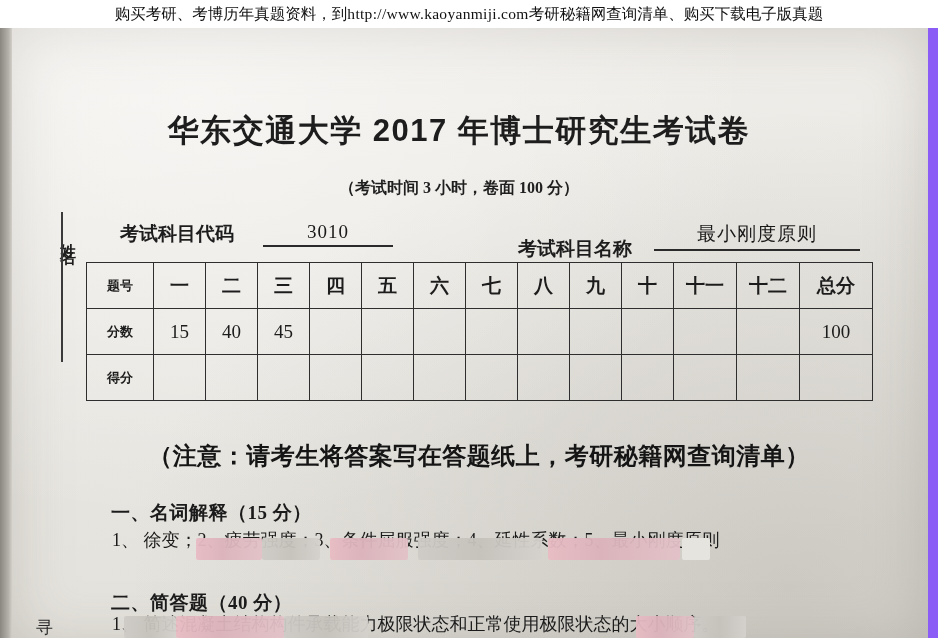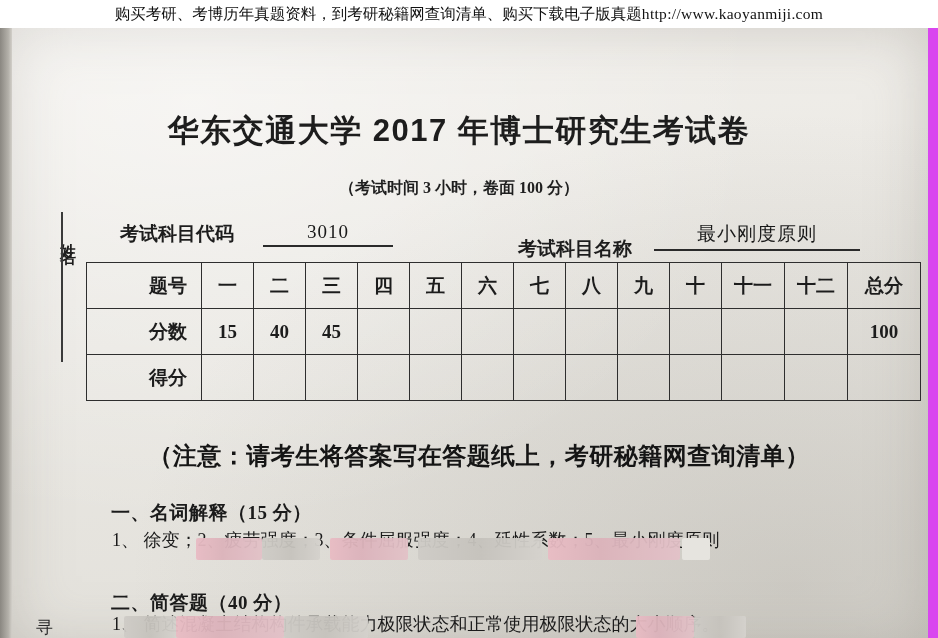--- a/index.html
+++ b/index.html
@@ -11,21 +11,21 @@
     width: 938px;
     height: 638px;
     overflow: hidden;
     font-family: "Liberation Serif", serif;
   }
 
   .page {
     position: relative;
     width: 938px;
     height: 638px;
-    background: #d946ef;
+    background: #8b5cf6;
     overflow: hidden;
   }
 
   
   .topbar {
     position: absolute;
     left: 0;
     top: 0;
     width: 938px;
     height: 28px;
@@ -179,34 +179,33 @@
     height: 45px;
     text-align: center;
     vertical-align: middle;
     font-size: 19px;
     color: #1c1c1c;
     font-weight: bold;
     padding: 0;
   }
   .score-table td.rowhead {
     width: 66px;
-    font-size: 19px;
-    padding-left: 48px;
+    font-size: 13px;
   }
   .score-table td.cell {
     width: 51px;
   }
   .score-table td.wide {
     width: 62px;
   }
   .score-table td.total {
     width: 72px;
   }
   .score-table td.val {
-    font-weight: bold;
+    font-weight: normal;
     font-size: 19px;
   }
 
   
   .notice {
     position: absolute;
     left: 0;
     top: 440px;
     width: 918px;
     padding-left: 40px;
@@ -284,22 +283,22 @@
     z-index: 12;
   }
 </style>
 </head>
 <body>
 
 <div class="page">
 
   <div class="topbar">
     <span class="seg">购买考研、考博历年真题资料，到</span>
+    <span class="seg url">http://www.kaoyanmiji.com</span>
     <span class="seg">考研秘籍网查询清单、购买下载电子版真题</span>
-    <span class="seg url">http://www.kaoyanmiji.com</span>
   </div>
 
   <div class="paper"></div>
   <div class="gutter"></div>
 
   <div class="exam-title">华东交通大学 2017 年博士研究生考试卷</div>
   <div class="exam-sub">（考试时间 3 小时，卷面 100 分）</div>
 
   <div class="name-vert">
     <span class="rule"></span>

